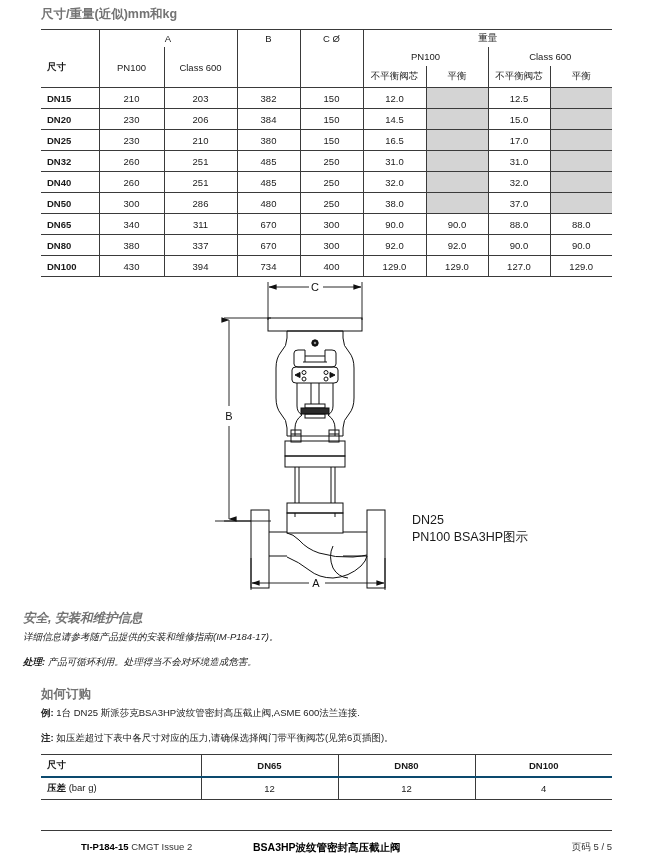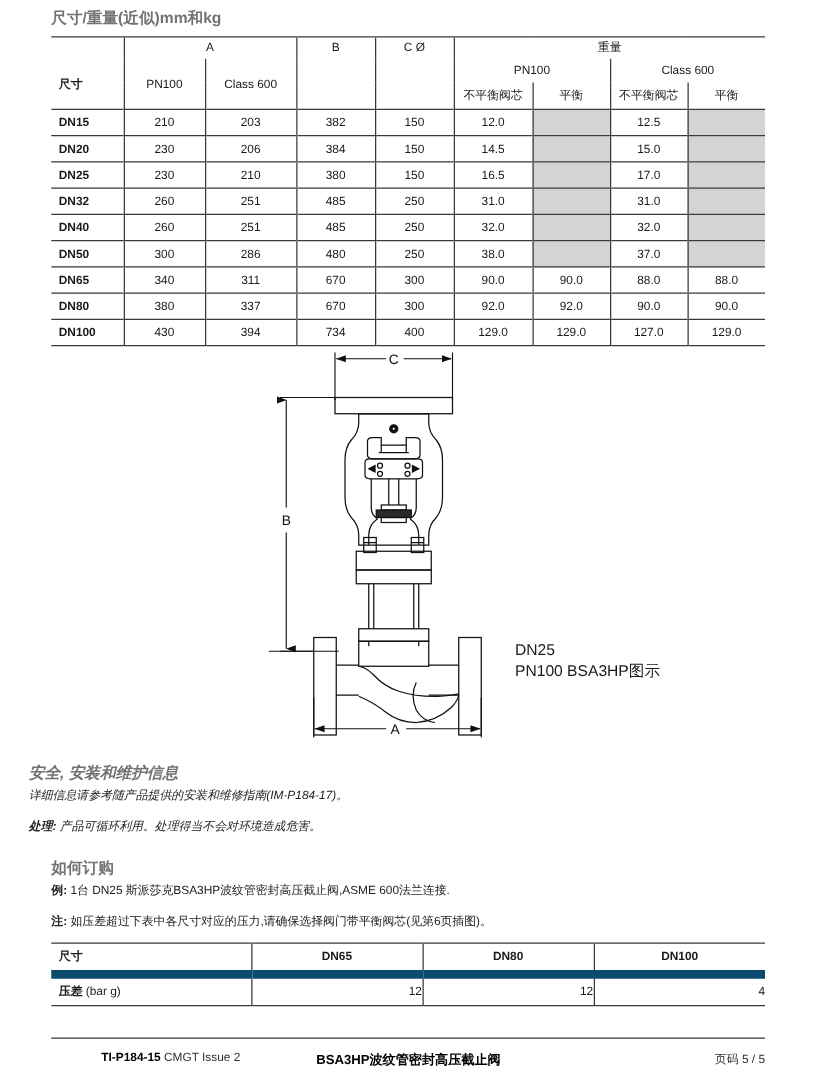--- a/index.html
+++ b/index.html
@@ -106,22 +106,22 @@
   
   #press-table {
     position: absolute;
     left: 41px;
     top: 754px;
     width: 571px;
     font-size: 9.5px;
   }
   #press-table td { height: 21px; }
   #press-table .hline-top    { border-top: 1.4px solid #3a3a3a; }
-  #press-table .hline        { border-top: 7px solid #0c4a6e; }
-  #press-table .hline-bottom { border-bottom: 1.4px solid #3a3a3a; text-align: right; }
+  #press-table .hline        { border-top: 2px solid #0c4a6e; }
+  #press-table .hline-bottom { border-bottom: 1.4px solid #3a3a3a; }
   #press-table .vl { border-left: 1px solid #3a3a3a; }
   #press-table td.label-cell {
     text-align: left;
     padding-left: 6px;
     font-weight: bold;
   }
   #press-table td.label-cell .unit { font-weight: normal; }
   #press-table td.head-cell { font-weight: bold; }
 
   

